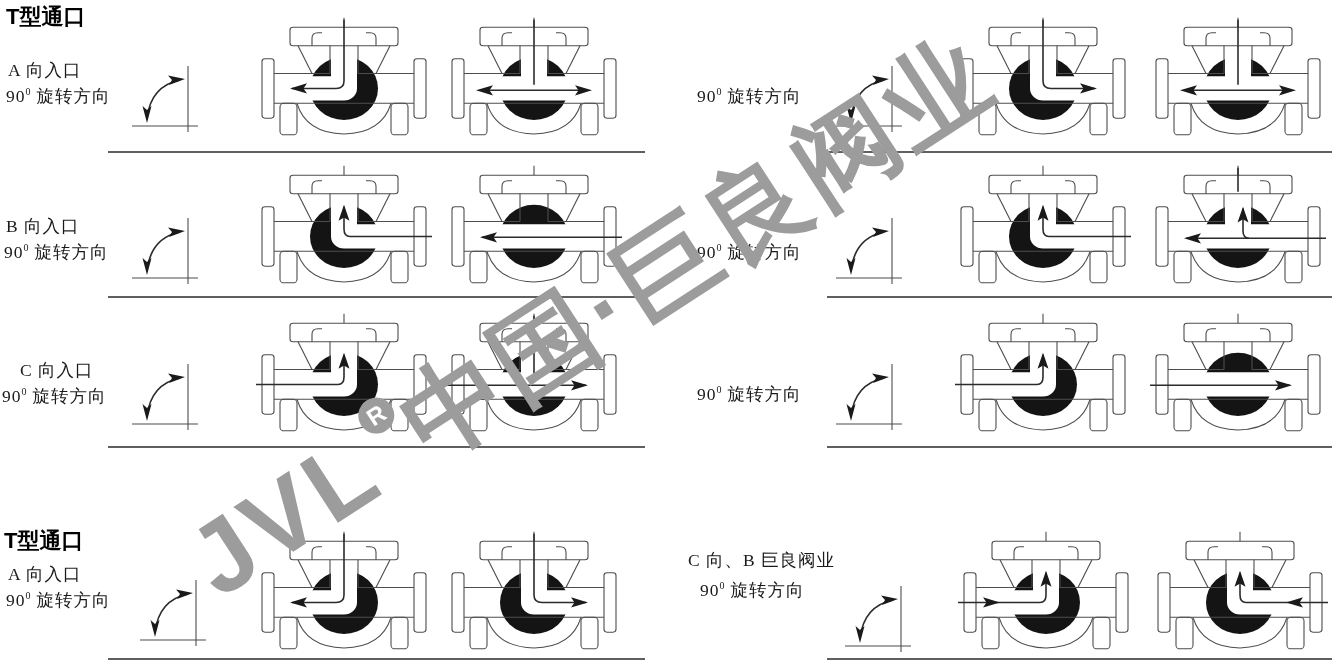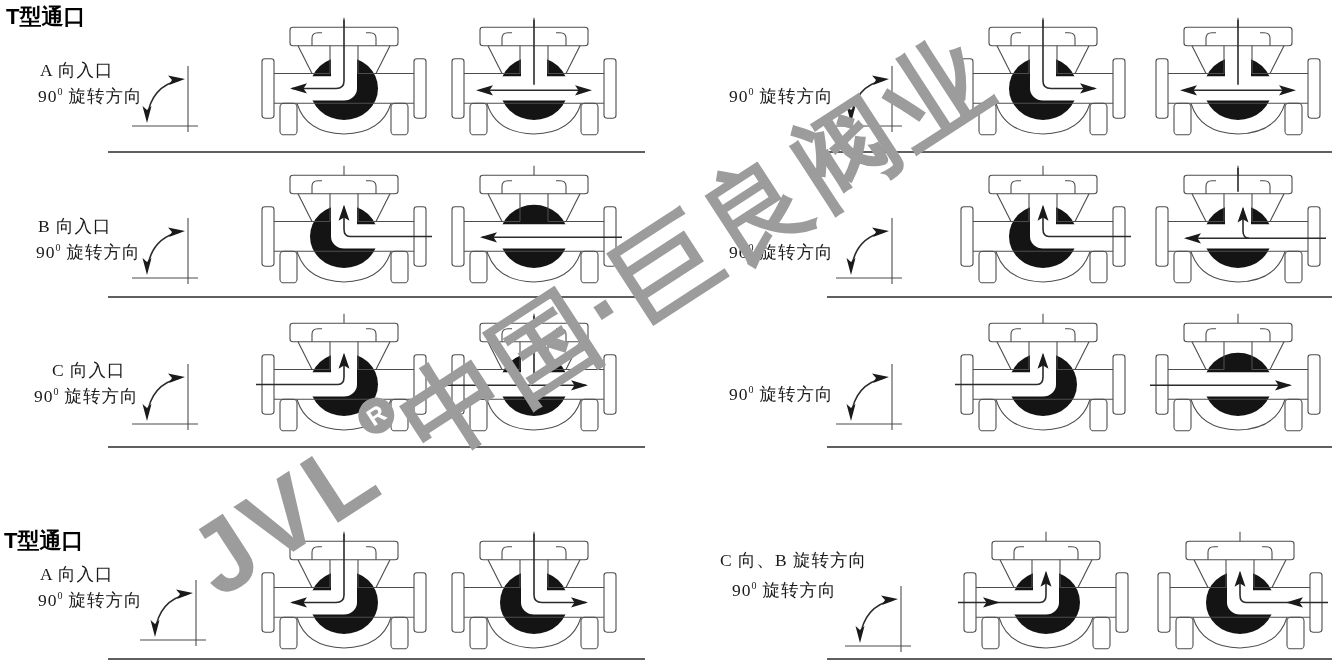--- a/index.html
+++ b/index.html
@@ -1,20 +1,20 @@
 <!DOCTYPE html>
 <html><head>
 <meta charset="utf-8">
 <style>
   html,body{margin:0;padding:0;background:#fff;}
   #canvas{position:relative;width:1332px;height:672px;background:#ffffff;overflow:hidden;
           font-family:"Liberation Serif","DejaVu Serif",serif;}
   .hd{position:absolute;font-family:"Liberation Sans","DejaVu Sans",sans-serif;
       font-weight:700;font-size:22px;color:#000;white-space:nowrap;}
-  .lbl{position:absolute;font-size:17.5px;color:#1a1a1a;white-space:nowrap;letter-spacing:1px;margin-left:32px;}
+  .lbl{position:absolute;font-size:17.5px;color:#1a1a1a;white-space:nowrap;letter-spacing:1px;}
   .lbl sup{font-size:10px;}
   .lbl .rt{margin-left:5px;text-align:center;}
   .valve{position:absolute;width:176px;height:130px;}
   .valve svg{display:block;width:176px;height:130px;overflow:visible;}
   .rot{position:absolute;width:70px;height:72px;}
   .divider{position:absolute;height:2px;background:#5f5f5f;}
   .ln{fill:none;stroke:#4d4d4d;stroke-width:1.1;}
   .ch{fill:none;stroke:#ffffff;stroke-width:26;stroke-linejoin:round;stroke-linecap:butt;}
   .ar{fill:none;stroke:#2b2b2b;stroke-width:1.6;}
   .ah{fill:#1a1a1a;stroke:none;}
@@ -42,21 +42,21 @@
   <div class="lbl" style="left:20px;top:358px;">C 向入口</div>
   <div class="lbl" style="left:2px;top:384px;"><span>90</span><sup>0</sup><span class="rt">旋转方向</span></div>
 
   <div class="lbl" style="left:697px;top:84px;"><span>90</span><sup>0</sup><span class="rt">旋转方向</span></div>
   <div class="lbl" style="left:697px;top:240px;"><span>90</span><sup>0</sup><span class="rt">旋转方向</span></div>
   <div class="lbl" style="left:697px;top:382px;"><span>90</span><sup>0</sup><span class="rt">旋转方向</span></div>
 
   <div class="lbl" style="left:8px;top:562px;">A 向入口</div>
   <div class="lbl" style="left:6px;top:588px;"><span>90</span><sup>0</sup><span class="rt">旋转方向</span></div>
 
-  <div class="lbl" style="left:688px;top:548px;">C 向、B 旋转方向</div>
+  <div class="lbl" style="left:688px;top:548px;">C 向、B 巨良阀业</div>
   <div class="lbl" style="left:700px;top:578px;"><span>90</span><sup>0</sup><span class="rt">旋转方向</span></div>
 
   <div class="rot" style="left:132px;top:66px;"><svg viewBox="0 0 70 72" width="70" height="72">
   <path class="ln" d="M56,0 V66" stroke-width="1.4"></path>
   <path class="ln" d="M0,60 H66" stroke-width="1.4"></path>
   <path class="ar" d="M15,52 Q19,20 48,14"></path>
   <polygon class="ah" points="53,13 36,9.5 40,14 37,19"></polygon>
   <polygon class="ah" points="15,57 10.5,40 15,44 19.5,40"></polygon>
 </svg></div>
   <div class="rot" style="left:132px;top:218px;"><svg viewBox="0 0 70 72" width="70" height="72">

